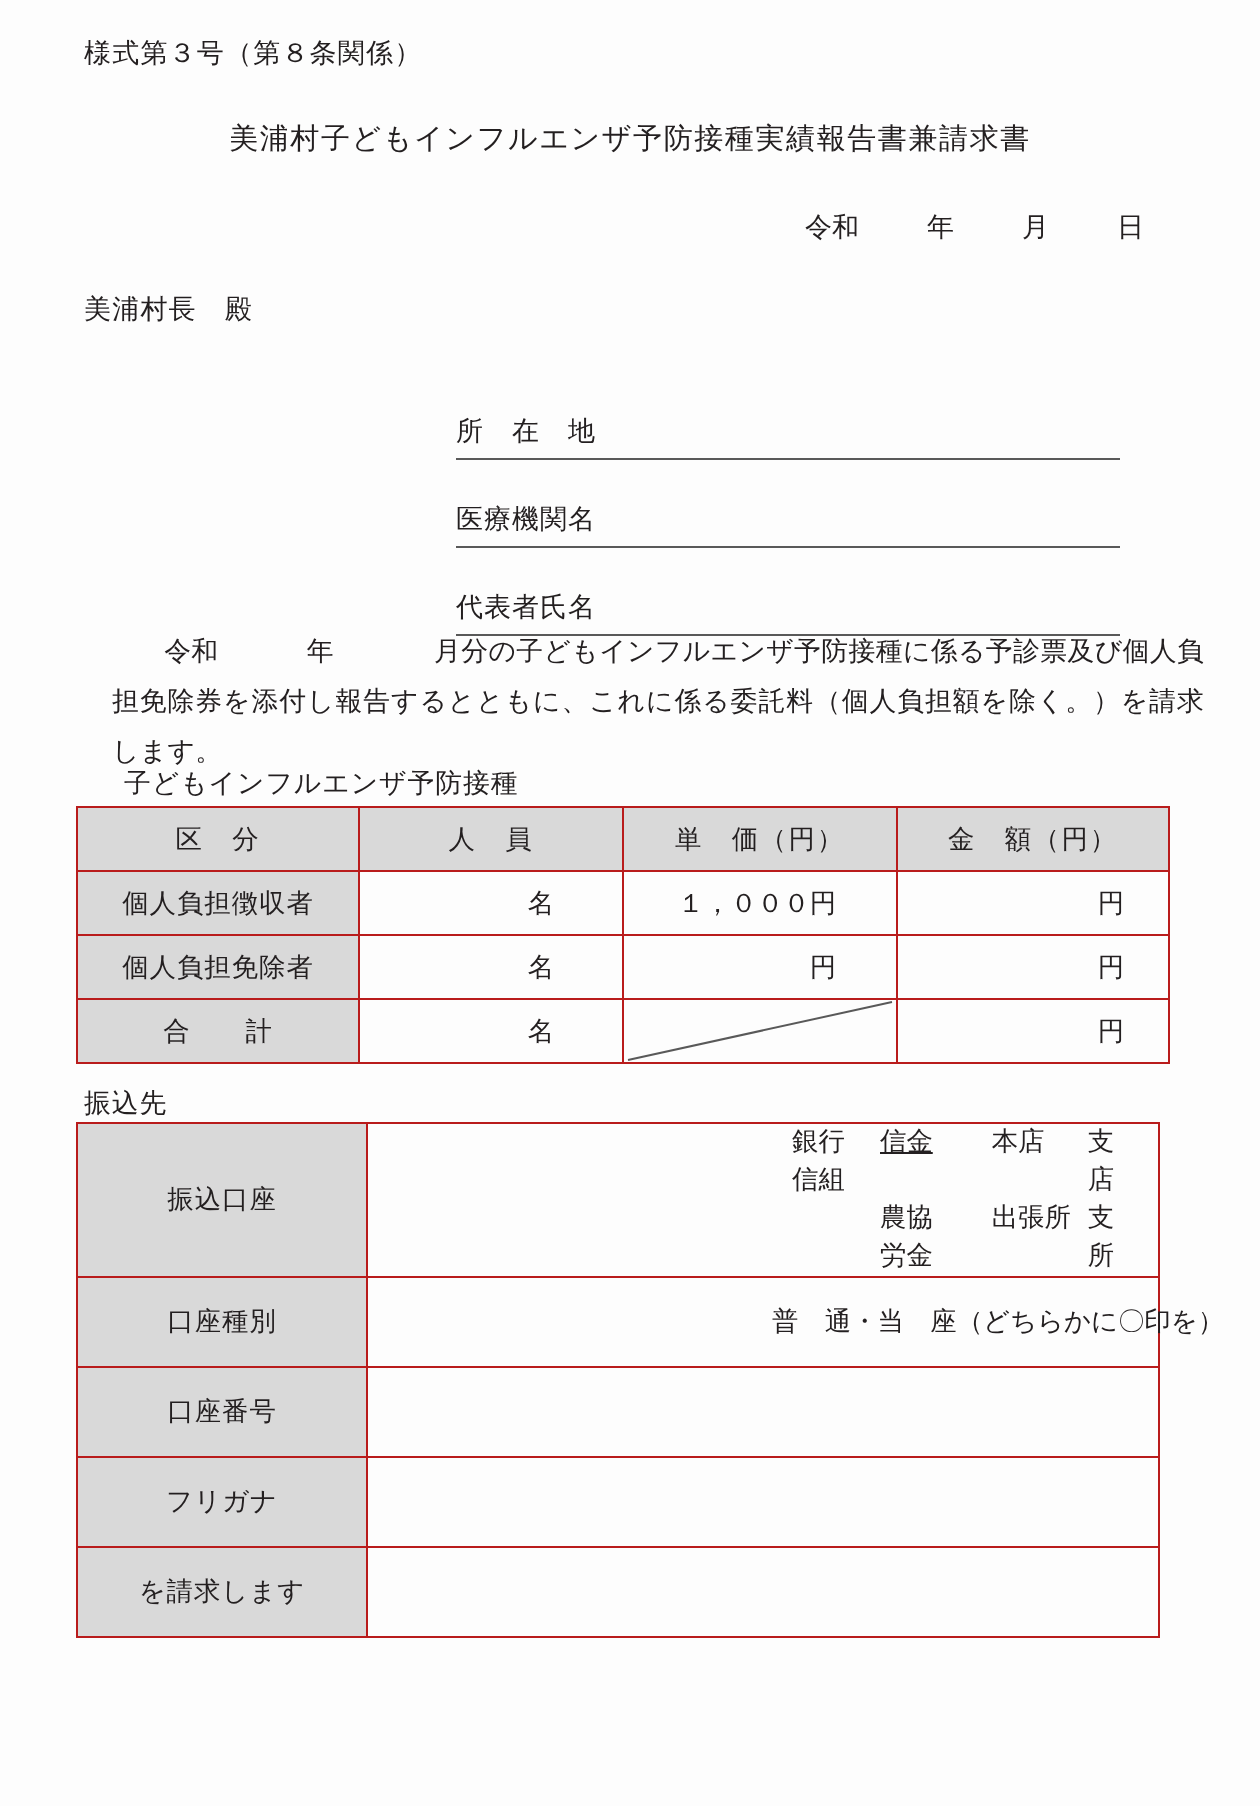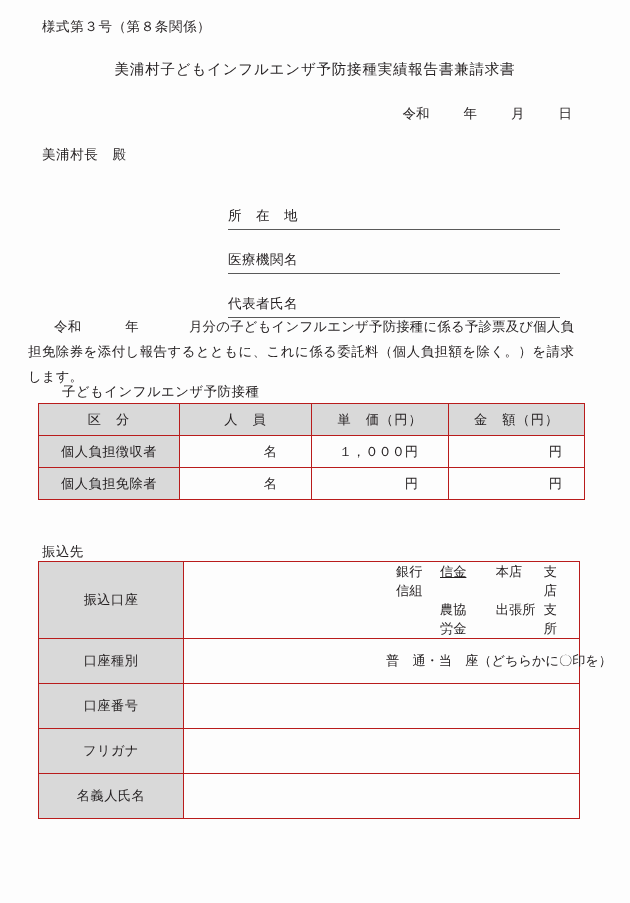--- a/index.html
+++ b/index.html
@@ -93,21 +93,21 @@
     position: absolute;
     left: 110px;
     bottom: 5px;
     font-size: 13.5px;
     white-space: nowrap;
   }
 
   
   .body-text {
     position: absolute;
-    left: 28px;
+    left: 56px;
     top: 314px;
     width: 546px;
     font-size: 13.4px;
     line-height: 25px;
     letter-spacing: 0.15px;
     text-align: justify;
   }
   .body-text .indent { display: inline-block; width: 26px; }
   .body-text .gap-a { display: inline-block; width: 44px; }
   .body-text .gap-b { display: inline-block; width: 50px; }
@@ -267,20 +267,30 @@
       <tr>
         <td class="c-label shade">個人負担徴収者</td>
         <td class="c-count">名</td>
         <td class="c-unit">１，０００円</td>
         <td class="c-amt">円</td>
       </tr>
       <tr>
         <td class="c-label shade">個人負担免除者</td>
         <td class="c-count">名</td>
         <td class="c-unit">円</td>
+        <td class="c-amt">円</td>
+      </tr>
+      <tr>
+        <td class="c-label shade">合　　計</td>
+        <td class="c-count">名</td>
+        <td class="c-unit slash-cell">
+          <svg viewBox="0 0 136 31" preserveAspectRatio="none">
+            <line x1="2" y1="30" x2="134" y2="1" stroke="#595959" stroke-width="1"></line>
+          </svg>
+        </td>
         <td class="c-amt">円</td>
       </tr>
     </tbody>
   </table>
 
   <div class="abs section-caption cap-bank jp">振込先</div>
 
   <table id="bank-table">
     <tbody>
       <tr>
@@ -322,19 +332,19 @@
       </tr>
       <tr>
         <td class="b-label shade">口座番号</td>
         <td class="b-value jp"></td>
       </tr>
       <tr>
         <td class="b-label shade">フリガナ</td>
         <td class="b-value jp"></td>
       </tr>
       <tr>
-        <td class="b-label shade">名義人氏名</td>
+        <td class="b-label shade">を請求します</td>
         <td class="b-value jp"></td>
       </tr>
     </tbody>
   </table>
 
 </div>
 
 </body></html>

